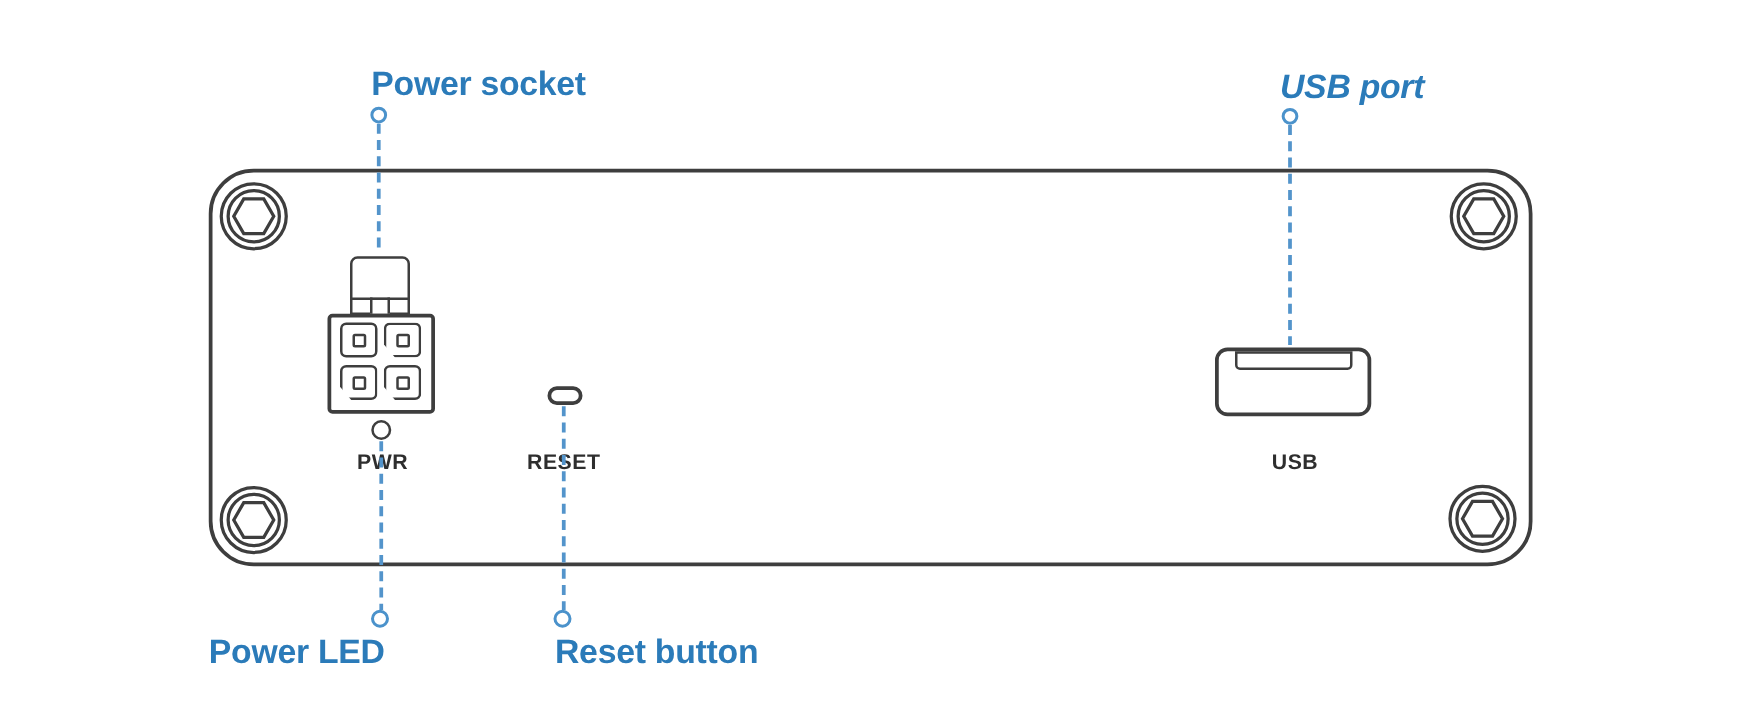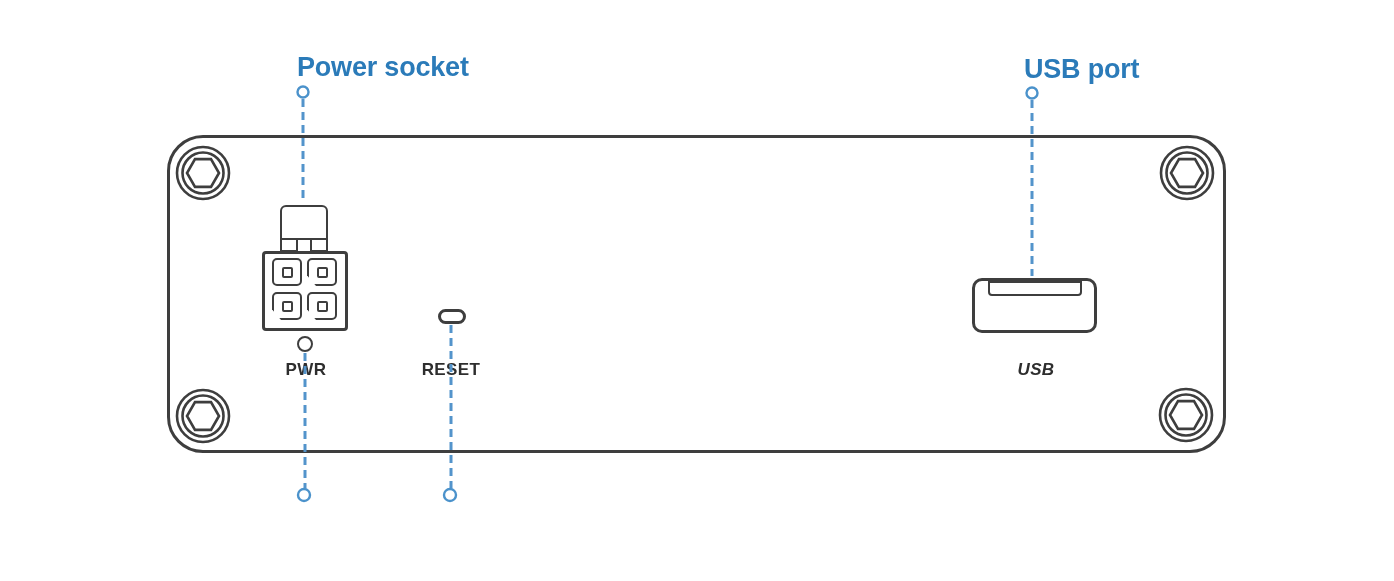--- a/index.html
+++ b/index.html
@@ -62,28 +62,28 @@
     position:absolute;left:13px;top:0px;width:94px;height:15px;
     border:2.5px solid #3e3e3e;border-top-width:2px;border-radius:0 0 4px 4px;box-sizing:border-box;
   }
   
   .panel-label{
     position:absolute;transform:translateX(-50%);
     font-size:17px;font-weight:bold;color:#2e2e2e;letter-spacing:0.4px;white-space:nowrap;
   }
   .panel-label.pwr{left:306px;top:360px;}
   .panel-label.reset{left:451px;top:360px;}
-  .panel-label.usb{left:1036px;top:360px;font-style:italic;}
+  .panel-label.usb{left:1036px;top:360px;}
   
   .callout{
     position:absolute;font-size:27px;font-weight:bold;color:#2b7bb9;
     letter-spacing:-0.2px;white-space:nowrap;text-align:right;
   }
   .callout.power-socket{left:297px;top:52px;}
-  .callout.usb-port{left:1024px;top:54px;}
+  .callout.usb-port{left:1024px;top:54px;font-style:italic;}
   .callout.power-led{left:167px;top:506px;}
   .callout.reset-button{left:444px;top:506px;}
   .overlay{position:absolute;left:0;top:0;pointer-events:none;}
 </style>
 </head>
 <body>
 
 <div class="canvas">
 
   <div class="device"></div>
@@ -135,20 +135,22 @@
   <div class="usb-outer">
     <div class="usb-tongue"></div>
   </div>
 
   <div class="panel-label pwr">PWR</div>
   <div class="panel-label reset">RESET</div>
   <div class="panel-label usb">USB</div>
 
   <div class="callout power-socket">Power socket</div>
   <div class="callout usb-port">USB port</div>
+  <div class="callout power-led">Power LED</div>
+  <div class="callout reset-button">Reset button</div>
 
   <svg class="overlay" width="1394" height="581" viewBox="0 0 1394 581">
     <g stroke="#5394cb" stroke-width="3" stroke-dasharray="8 5" fill="none">
       <line x1="303" y1="99" x2="303" y2="203"></line>
       <line x1="1032" y1="100" x2="1032" y2="276"></line>
       <line x1="305" y1="353" x2="305" y2="488"></line>
       <line x1="451" y1="325" x2="451" y2="488"></line>
     </g>
     <g stroke="#4b92cb" stroke-width="2.4" fill="#ffffff">
       <circle cx="303" cy="92" r="5.5"></circle>

